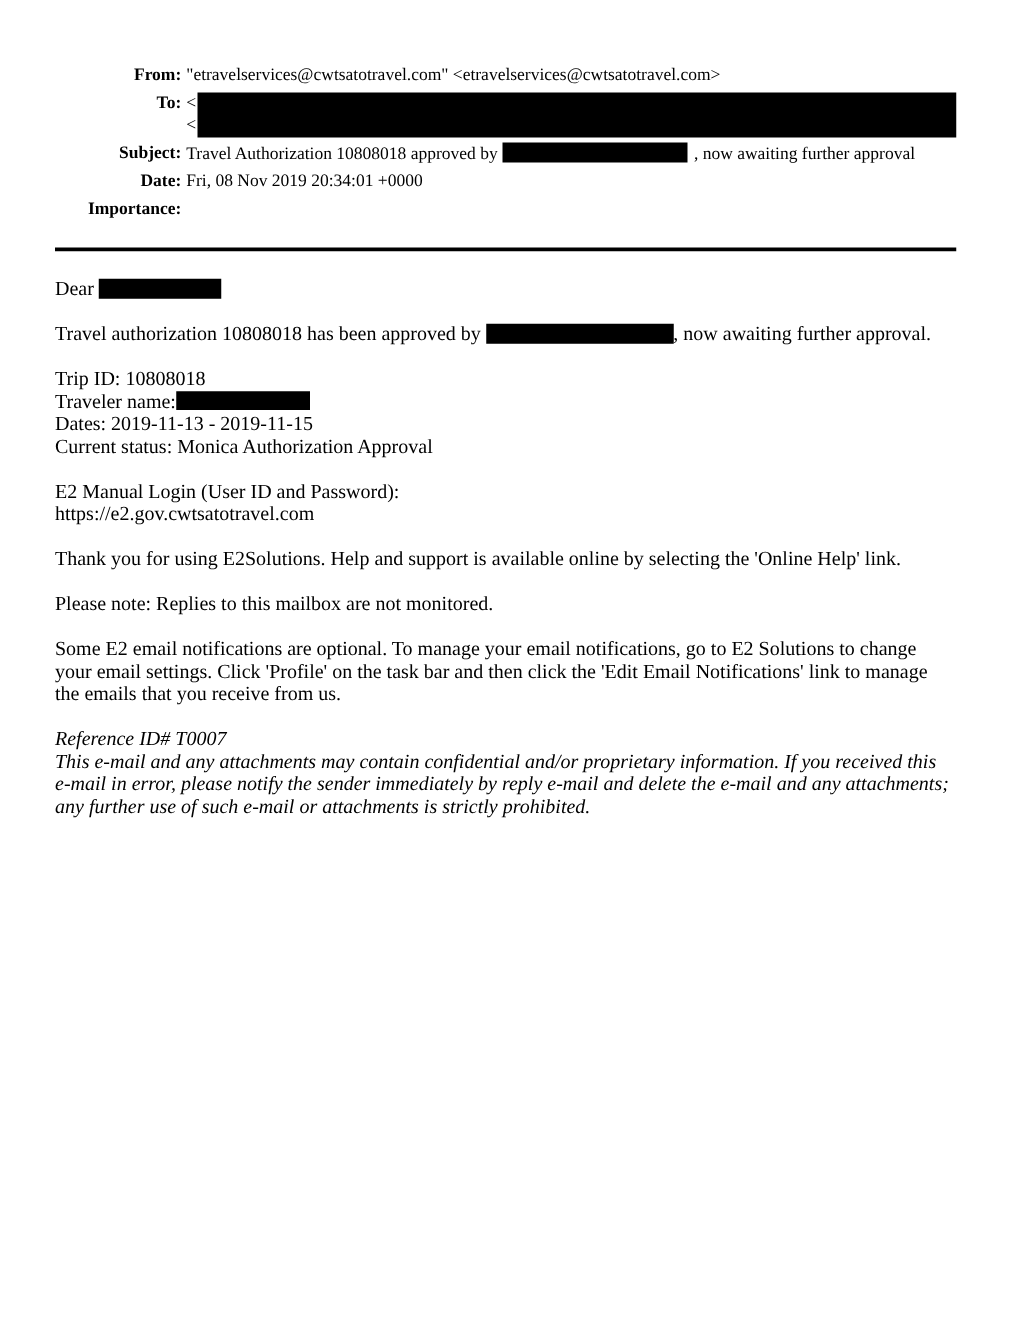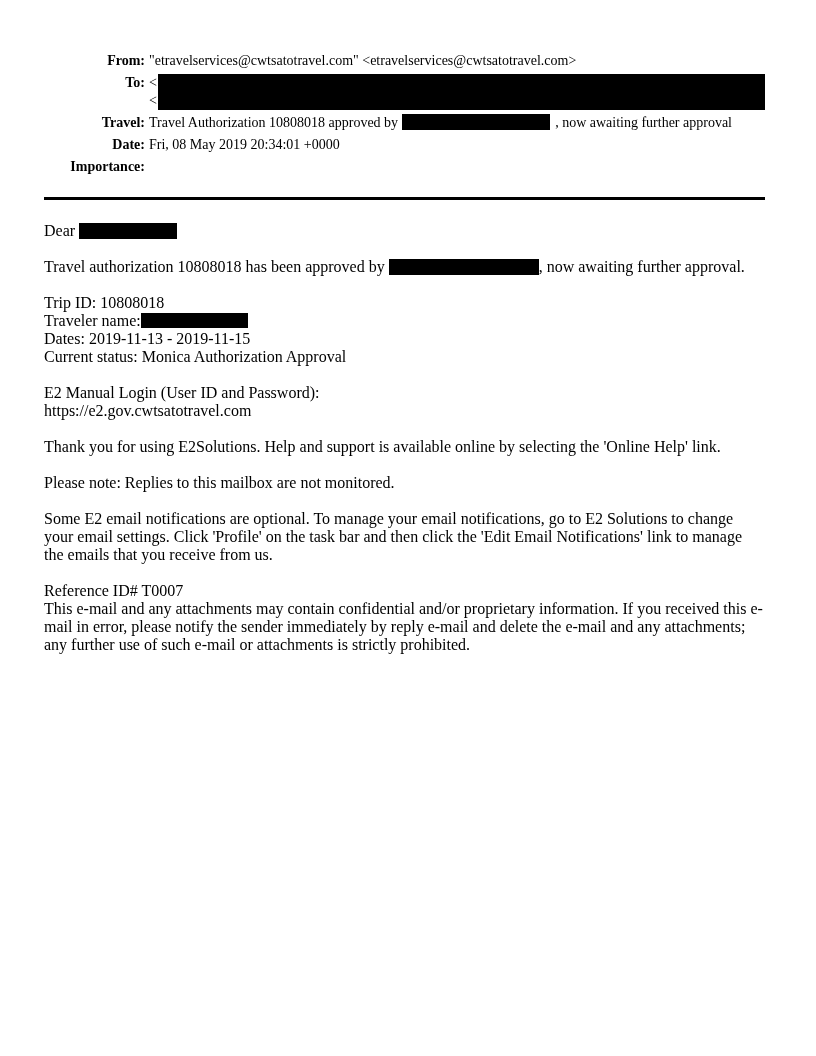--- a/index.html
+++ b/index.html
@@ -61,21 +61,21 @@
     border: none;
     border-top: 3px solid #000000;
     margin: 21px 0 22px 0;
   }
   
   .body-text {
     font-size: 16px;
     line-height: 18px;
   }
   .para { margin: 0 0 18px 0; }
-  .para:last-child { margin-bottom: 0; }
+  .para:last-child { margin-bottom: 0; font-style: italic; }
   .line { margin: 0; }
 </style>
 </head>
 <body>
 
 <div class="page">
 
   <div class="hdr">
 
     <div class="hdr-label">From:</div>
@@ -85,27 +85,27 @@
     <div class="hdr-value">
       <div class="to-wrap">
         <div class="to-prefixes">
           <span>&lt;</span>
           <span>&lt;</span>
         </div>
         <div class="to-bar"></div>
       </div>
     </div>
 
-    <div class="hdr-label">Travel:</div>
+    <div class="hdr-label">Subject:</div>
     <div class="hdr-value"><span>Travel Authorization 10808018 approved by</span>
       <span class="redact w-subject"></span>
       <span>, now awaiting further approval</span></div>
 
     <div class="hdr-label">Date:</div>
-    <div class="hdr-value">Fri, 08 May 2019 20:34:01 +0000</div>
+    <div class="hdr-value">Fri, 08 Nov 2019 20:34:01 +0000</div>
 
     <div class="hdr-label">Importance:</div>
 
   </div>
 
   <hr class="rule">
 
   <div class="body-text">
 
     <p class="para"><span>Dear</span>

